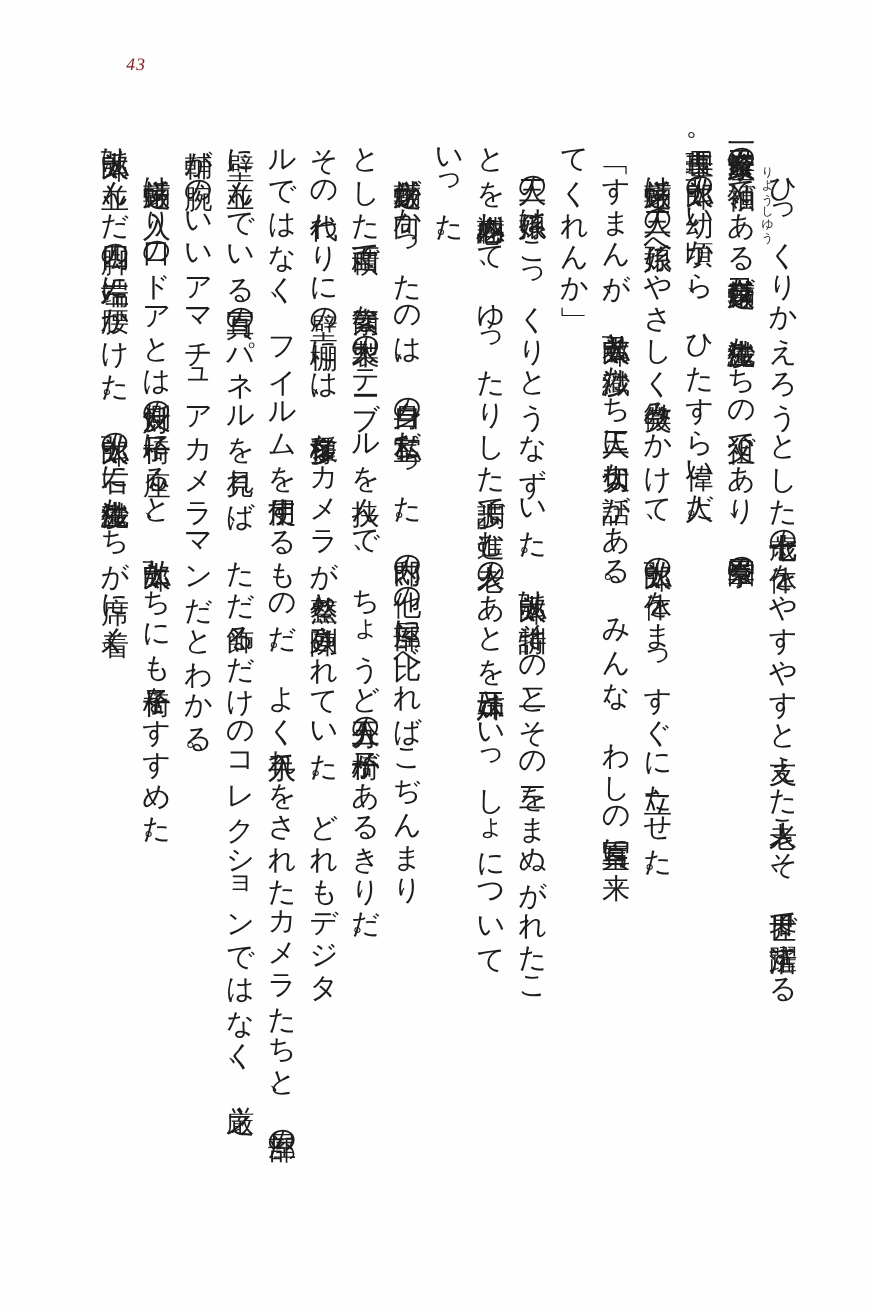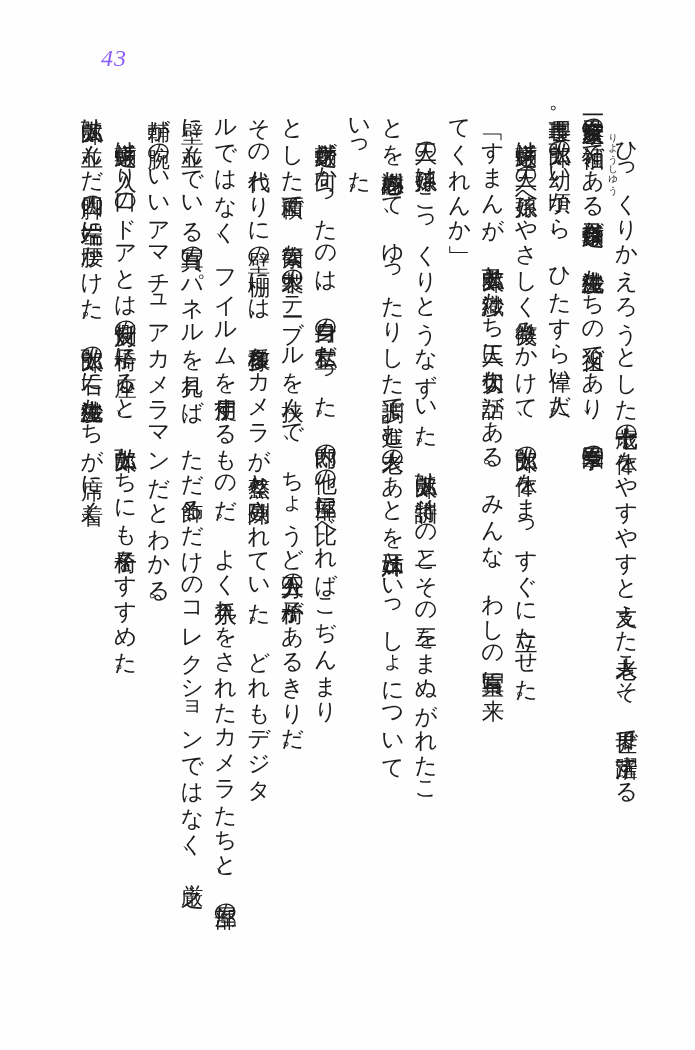--- a/index.html
+++ b/index.html
@@ -18,23 +18,23 @@
     position: absolute;
     left: 0; top: 0;
     width: 695px;
     height: 1050px;
     background: #fefefe;
   }
   .page-number {
     position: absolute;
     top: 45px;
     left: 101px;
-    font-size: 24px;
+    font-size: 14px;
     font-style: italic;
-    color: #8b5cf6;
+    color: #7f1d1d;
     letter-spacing: 1px;
   }
   .text-block {
     position: absolute;
     top: 103px;
     right: 52px;
     height: 885px;
     writing-mode: vertical-rl;
     -webkit-writing-mode: vertical-rl;
     font-size: 22.5px;

